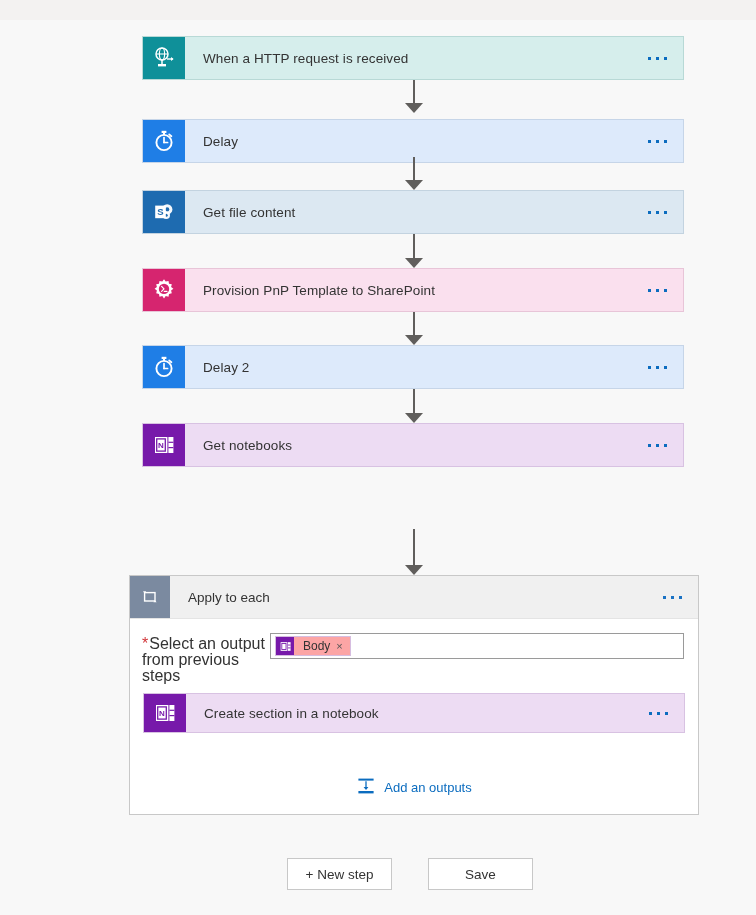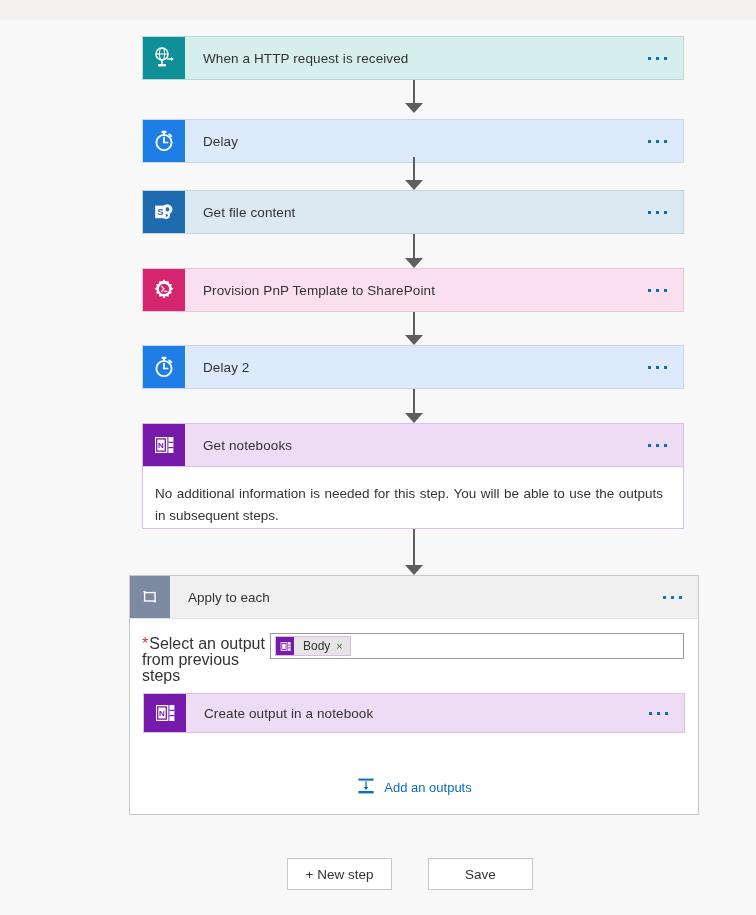--- a/index.html
+++ b/index.html
@@ -356,23 +356,20 @@
         <line x1="16.4" y1="14.6" x2="21.4" y2="14.6" stroke="#7719aa" stroke-width="1.2"></line>
       </svg>
     </div>
     <div class="card-title">Get notebooks</div>
     <div class="ellipsis">
         <i></i>
         <i></i>
         <i></i>
       </div>
   </div>
-  <div class="card-body" id="card-5-body" style="top: 447px; height: 62px; border-color: rgb(216, 194, 226);">
-    <p>No additional information is needed for this step. You will be able to use the outputs in subsequent steps.</p>
-  </div>
 
   <div class="scope">
     <div class="scope-header" style="background: rgb(240, 240, 240);">
       <div class="scope-icon" style="background: rgb(123, 138, 160);">
         <svg width="20" height="20" viewBox="0 0 20 20" aria-hidden="true">
           <rect x="4.6" y="5.6" width="10.4" height="8.4" fill="none" stroke="#ffffff" stroke-width="1.4"></rect>
           <path d="M4.6 6.4 L3 4.3 L6.2 4.3 Z" fill="#ffffff"></path>
           <path d="M15 13.2 L16.6 15.3 L13.4 15.3 Z" fill="#ffffff"></path>
         </svg>
       </div>
@@ -383,21 +380,21 @@
           <i></i>
         </div>
     </div>
 
     <div class="scope-field">
       <div class="field-label">
         <span class="req">*</span><span>Select an output</span><br>
         <span>from previous steps</span>
       </div>
       <div class="token-input">
-        <span class="token" style="background: #e5e5e5;">
+        <span class="token" style="background: #fca5a5;">
           <span class="token-ic" style="background: rgb(119, 25, 170);">
             <svg width="13" height="13" viewBox="0 0 24 24" aria-hidden="true">
               <rect x="3" y="4" width="12.4" height="16" fill="#ffffff"></rect>
               <rect x="5.2" y="6.4" width="7.8" height="11.2" fill="none" stroke="#7719aa" stroke-width="1.6"></rect>
               <rect x="16.4" y="4" width="5" height="16" fill="#ffffff"></rect>
               <line x1="16.4" y1="9.3" x2="21.4" y2="9.3" stroke="#7719aa" stroke-width="1.6"></line>
               <line x1="16.4" y1="14.6" x2="21.4" y2="14.6" stroke="#7719aa" stroke-width="1.6"></line>
             </svg>
           </span>
           <span class="token-text">Body</span>
@@ -410,21 +407,21 @@
       <div class="card-icon" style="background: rgb(119, 25, 170);">
         <svg width="24" height="24" viewBox="0 0 24 24" aria-hidden="true">
           <rect x="3" y="4" width="12.4" height="16" fill="#ffffff"></rect>
           <rect x="4.7" y="5.9" width="8.6" height="12.2" fill="none" stroke="#7719aa" stroke-width="1.3"></rect>
           <text x="9" y="14.6" font-family="Liberation Sans, sans-serif" font-size="8" font-weight="bold" fill="#7719aa" text-anchor="middle">N</text>
           <rect x="16.4" y="4" width="5" height="16" fill="#ffffff"></rect>
           <line x1="16.4" y1="9.3" x2="21.4" y2="9.3" stroke="#7719aa" stroke-width="1.2"></line>
           <line x1="16.4" y1="14.6" x2="21.4" y2="14.6" stroke="#7719aa" stroke-width="1.2"></line>
         </svg>
       </div>
-      <div class="card-title">Create output in a notebook</div>
+      <div class="card-title">Create section in a notebook</div>
       <div class="ellipsis">
           <i></i>
           <i></i>
           <i></i>
         </div>
     </div>
 
     <div class="add-action" style="color: rgb(11, 108, 191);">
       <span class="aa-ic">
         <svg width="20" height="20" viewBox="0 0 20 20" aria-hidden="true">

